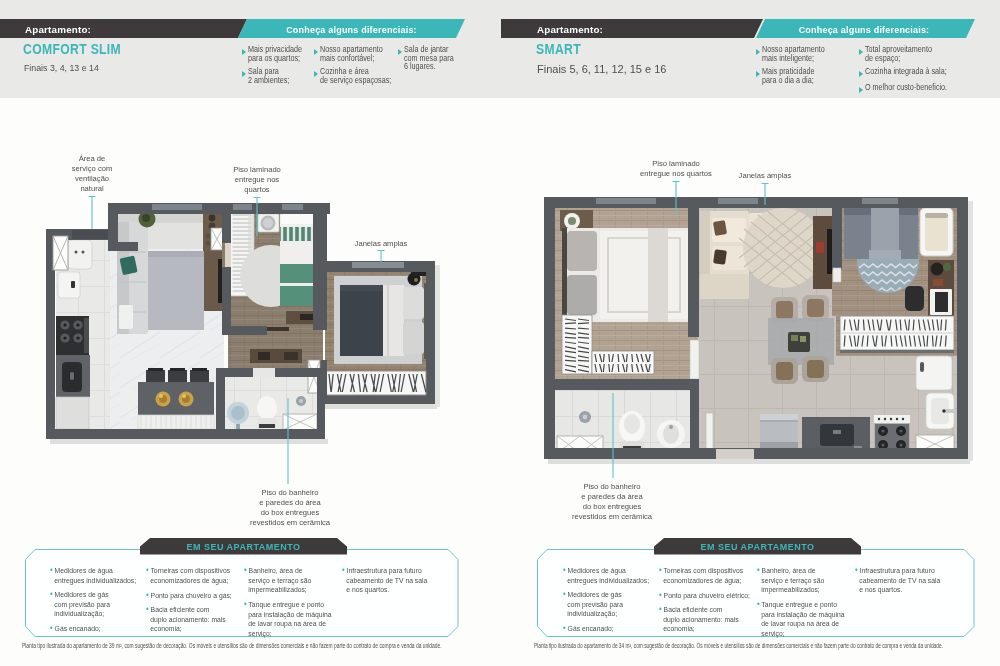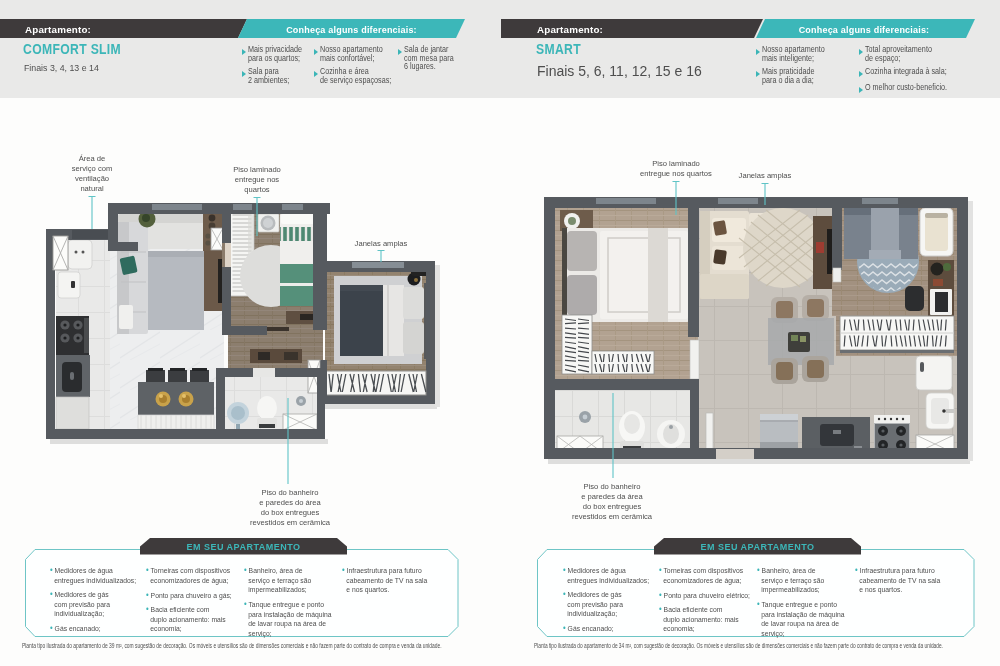--- a/index.html
+++ b/index.html
@@ -33,21 +33,21 @@
 <div class="abs" style="left:501px;top:19px;width:270px;height:19px;background:#3e3a3b;clip-path:polygon(0 0,262px 0,253px 19px,0 19px);"></div>
 
 <div class="abs" style="left:756px;top:19px;width:219px;height:19px;background:#3cb7b9;clip-path:polygon(9px 0,219px 0,210px 19px,0 19px);"></div>
 
 <div class="abs" style="left:537px;top:24px;font-size:9.8px;font-weight:bold;color:#ffffff;letter-spacing:0.2px;">Apartamento:</div>
 
 <div class="abs" style="left:756px;top:24.5px;width:216px;text-align:center;font-size:9px;font-weight:bold;color:#ffffff;letter-spacing:0.2px;">Conheça alguns diferenciais:</div>
 
 <div class="abs" style="left:536px;top:41px;font-size:14.5px;font-weight:bold;color:#3cb6b8;letter-spacing:0.4px;transform:scaleX(0.84);transform-origin:left top;">SMART</div>
 
-<div class="abs t" style="left:537px;top:63px;font-size:14px;">Finais 5, 6, 11, 12, 15 e 16</div>
+<div class="abs t" style="left:537px;top:63px;font-size:11px;">Finais 5, 6, 11, 12, 15 e 16</div>
 
 <div class="tri" style="left:242px;top:49px;"></div>
 <div class="item" style="left:248px;top:46px;">Mais privacidade<br>para os quartos;</div>
 
 <div class="tri" style="left:242px;top:71px;"></div>
 <div class="item" style="left:248px;top:68px;">Sala para<br>2 ambientes;</div>
 
 <div class="tri" style="left:314px;top:49px;"></div>
 <div class="item" style="left:320px;top:46px;">Nosso apartamento<br>mais confortável;</div>
 

